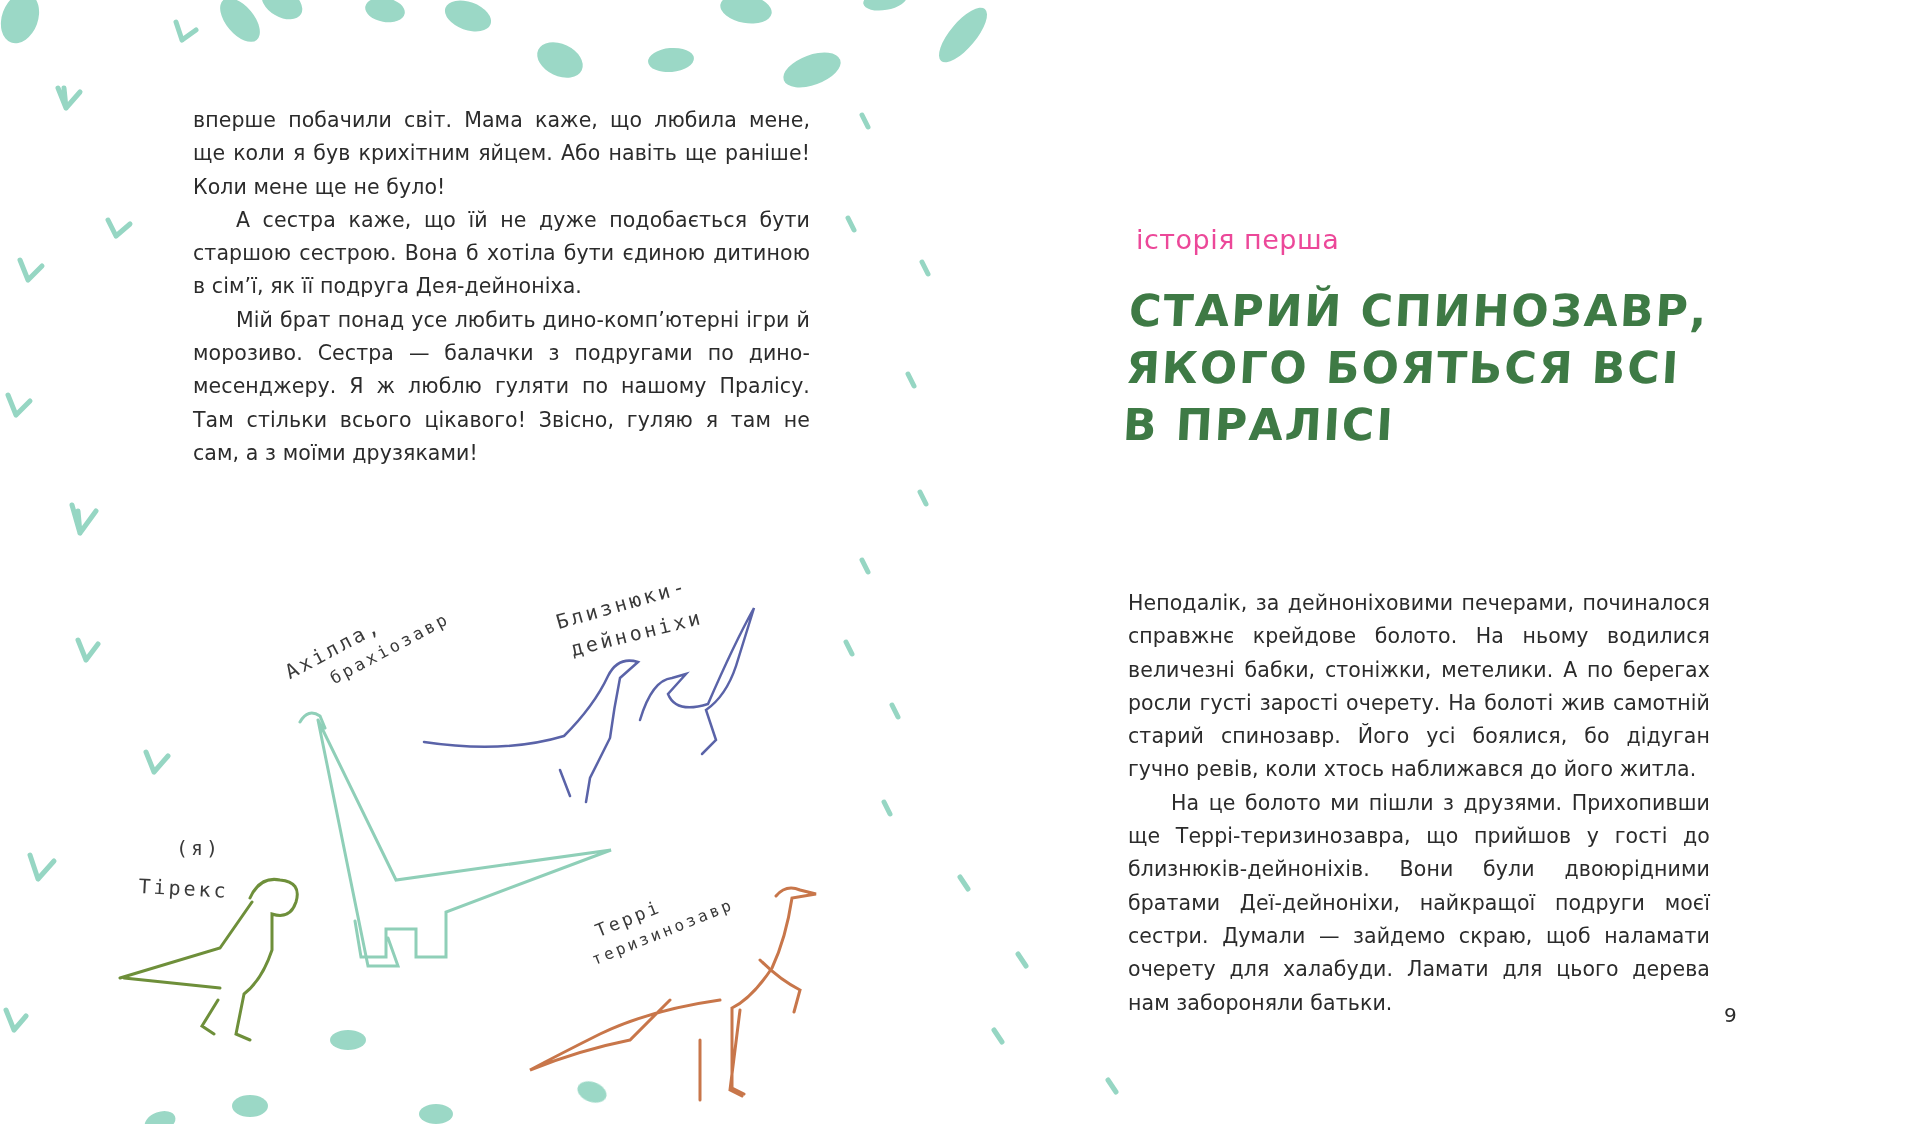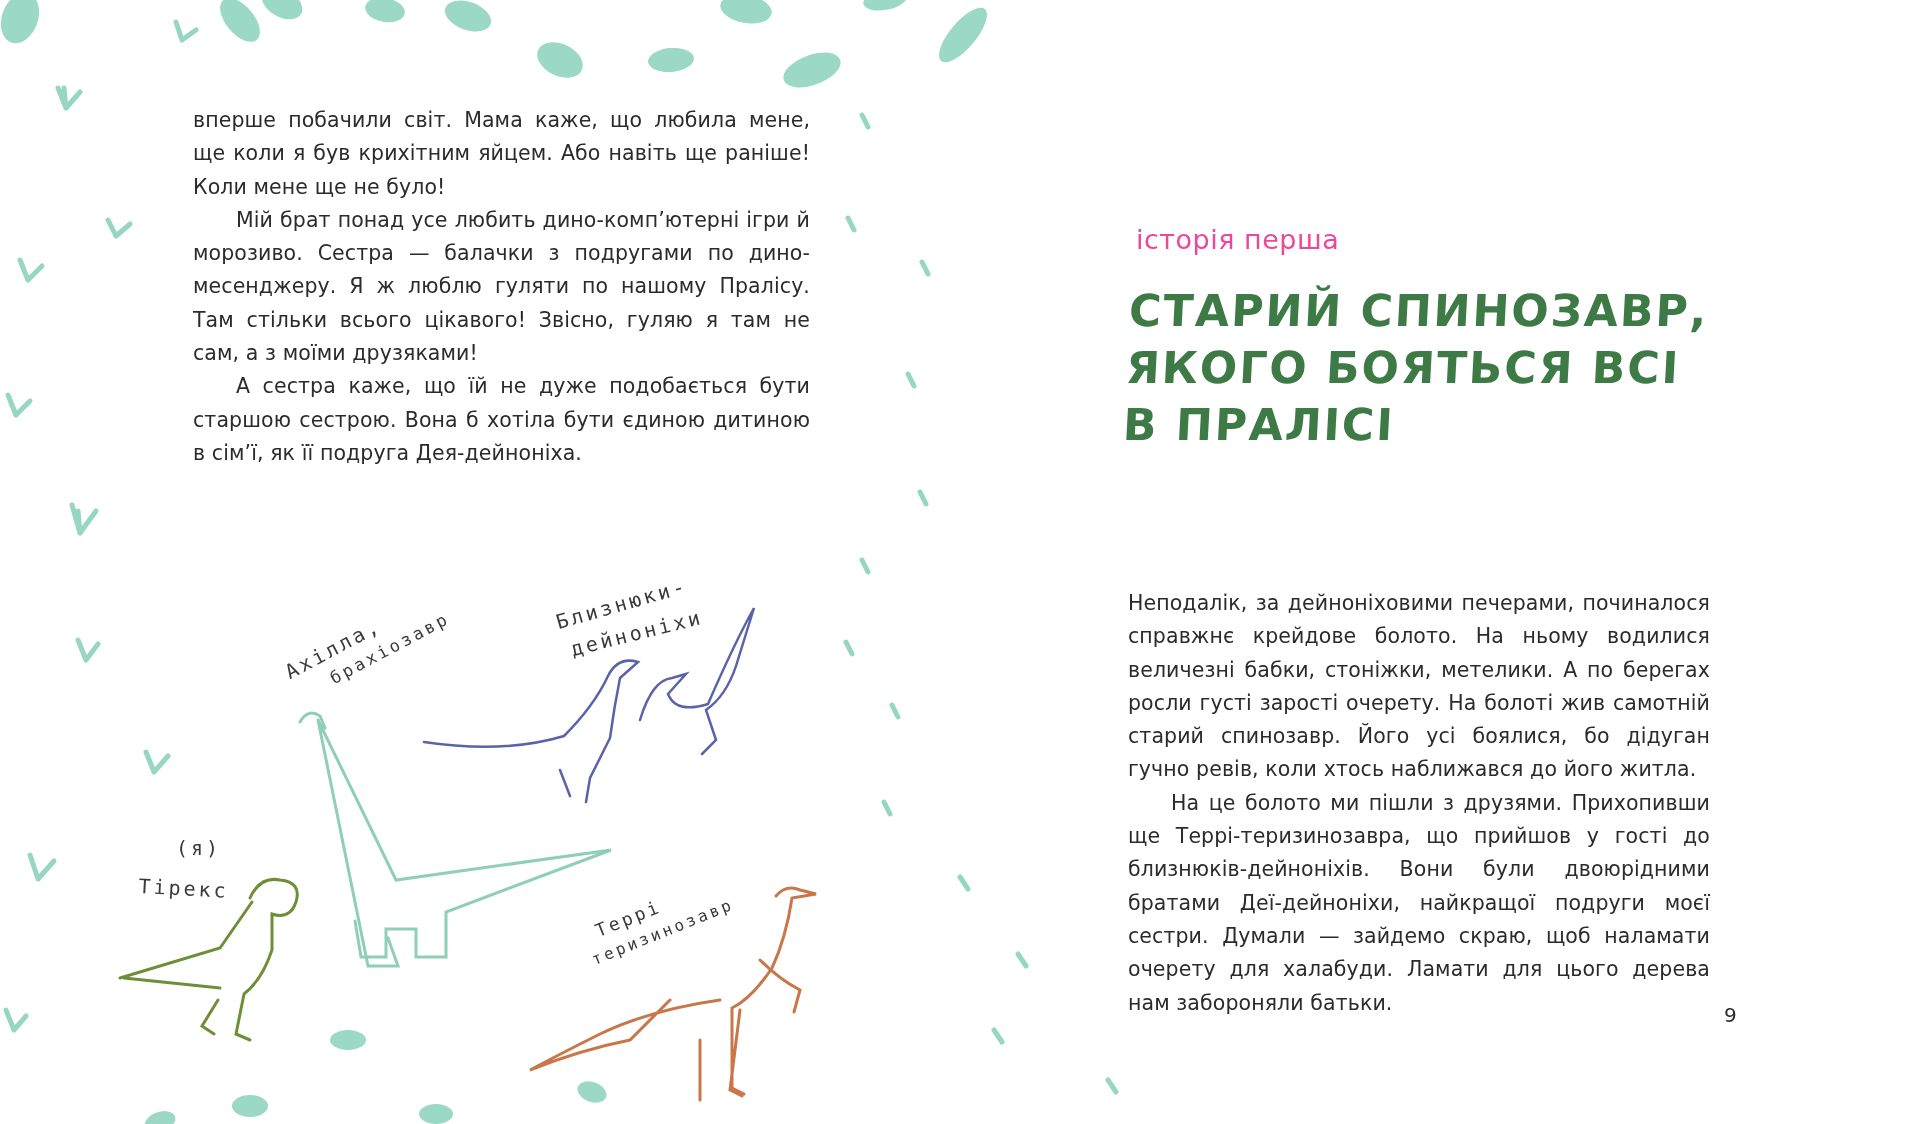--- a/index.html
+++ b/index.html
@@ -99,22 +99,22 @@
 <div class="label" style="left:560px;top:610px;transform:rotate(-16deg);">Близнюки-</div>
 <div class="label" style="left:574px;top:637px;transform:rotate(-14deg);">дейноніхи</div>
 <div class="label" style="left:176px;top:836px;">(я)</div>
 <div class="label" style="left:138px;top:874px;transform:rotate(3deg);">Тірекс</div>
 <div class="label" style="left:600px;top:920px;transform:rotate(-22deg);font-size:18px;">Террі</div>
 <div class="label" style="left:596px;top:950px;transform:rotate(-22deg);font-size:16px;">теризинозавр</div>
 
 <div class="page page-left">
   <div class="text-block left-text">
     <p>вперше побачили світ. Мама каже, що любила мене, ще коли я був крихітним яйцем. Або навіть ще раніше! Коли мене ще не було!</p>
+    <p class="indent">А сестра каже, що їй не дуже подобається бути старшою сестрою. Вона б хотіла бути єдиною дитиною в сім’ї, як її подруга Дея-дейноніха.</p>
     <p class="indent">Мій брат понад усе любить дино-комп’ютерні ігри й морозиво. Сестра — балачки з подругами по дино-месенджеру. Я ж люблю гуляти по нашому Пралісу. Там стільки всього цікавого! Звісно, гуляю я там не сам, а з моїми друзяками!</p>
-    <p class="indent">А сестра каже, що їй не дуже подобається бути старшою сестрою. Вона б хотіла бути єдиною дитиною в сім’ї, як її подруга Дея-дейноніха.</p>
   </div>
 </div>
 
 <div class="page page-right">
   <div class="subtitle">історія перша</div>
   <div class="title">
     <div>Старий спинозавр,</div>
     <div>якого бояться всі</div>
     <div>в Пралісі</div>
   </div>

